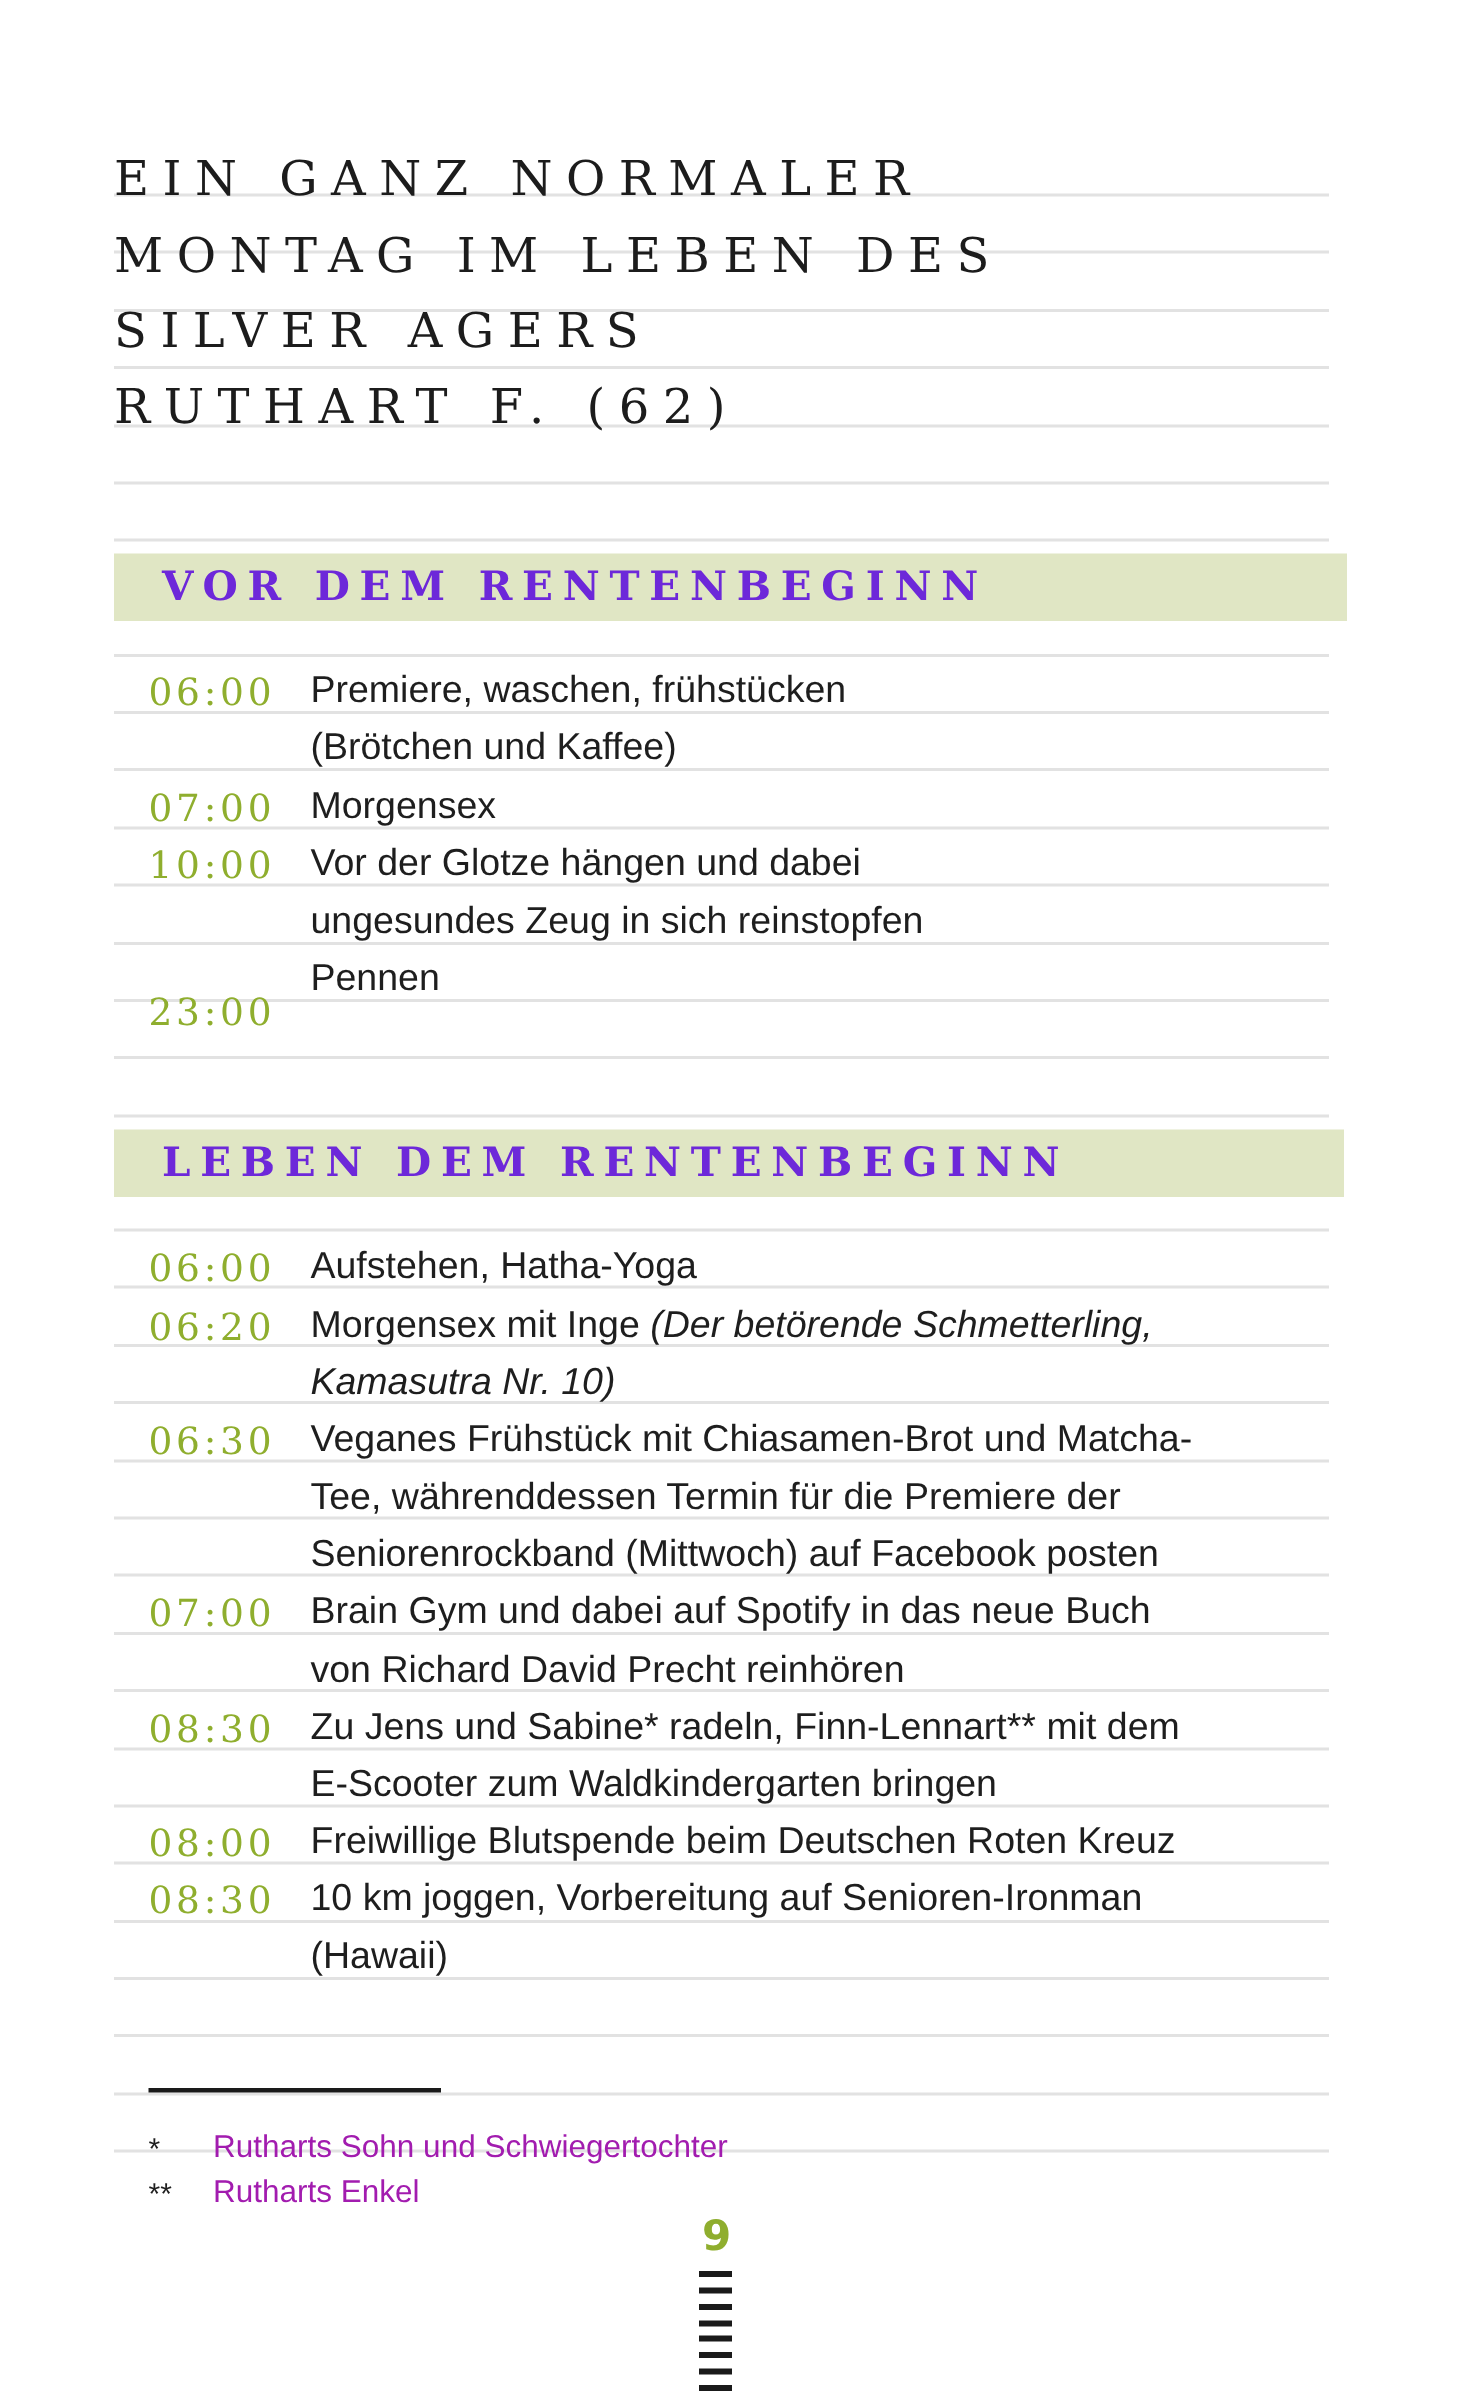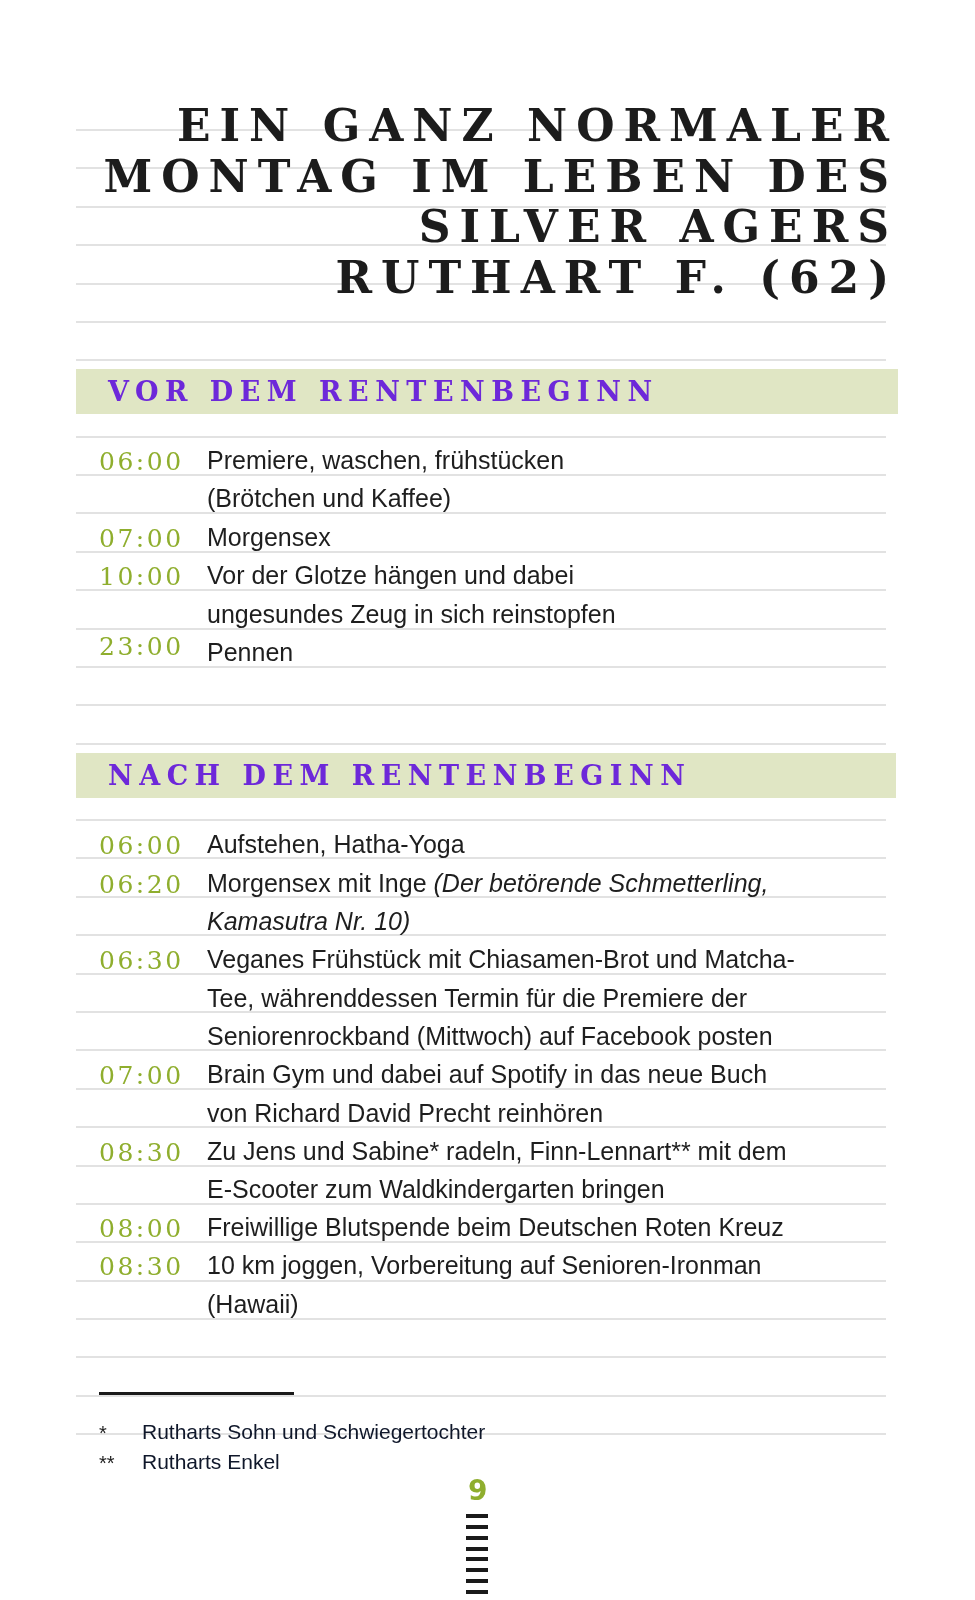--- a/index.html
+++ b/index.html
@@ -5,36 +5,36 @@
   html, body { margin:0; padding:0; background:#ffffff; }
   body { width:975px; height:1600px; position:relative; overflow:hidden; }
   .page { position:absolute; left:0; top:0; width:975px; height:1600px; }
   .rule { position:absolute; left:76px; width:810px; height:2px; background:#e2e2e2; }
   .band { position:absolute; left:76px; width:822px; height:45px; background:#e0e6c4; }
   .band-label {
     position:absolute; left:108px; font-family:"DejaVu Serif", serif; font-weight:bold;
     font-size:27px; letter-spacing:6.5px; color:#6d28d9; white-space:nowrap;
   }
   .title-line {
-    position:absolute; left:76px; width:822px; text-align:right;
-    font-family:"DejaVu Serif", serif; font-weight:bold; font-size:44px;
+    position:absolute; left:76px; width:822px; text-align:left;
+    font-family:"DejaVu Serif", serif; font-weight:normal; font-size:32px;
     letter-spacing:9px; color:#1c1c1c; white-space:nowrap;
   }
   .time {
     position:absolute; left:99px; font-family:"DejaVu Serif", serif;
     font-size:25px; letter-spacing:2.5px; color:#8fae2e; white-space:nowrap;
   }
   .entry-line {
     position:absolute; left:207px; font-family:"Liberation Sans", sans-serif;
     font-size:25px; color:#1e1e1e; white-space:nowrap;
   }
   .entry-line i { font-style:italic; }
   .fn-rule { position:absolute; left:99px; top:1392px; width:195px; height:3px; background:#1a1a1a; }
   .fn-mark { position:absolute; left:99px; font-family:"Liberation Sans", sans-serif; font-size:20px; color:#1e1e1e; }
-  .fn-text { position:absolute; left:142px; font-family:"Liberation Sans", sans-serif; font-size:21px; color:#0f172a; white-space:nowrap;text-align:center; }
+  .fn-text { position:absolute; left:142px; font-family:"Liberation Sans", sans-serif; font-size:21px; color:#a21caf; white-space:nowrap;text-align:center; }
   .page-num { position:absolute; left:468px; top:1474px; font-family:"DejaVu Sans", sans-serif; font-weight:bold; font-size:28px; color:#8fae2e; }
   .tick { position:absolute; left:466px; width:22px; height:4px; background:#1a1a1a; }
 </style>
 </head>
 <body>
 
 <div class="page">
 
   <div class="rule" style="top:129px"></div>
   <div class="rule" style="top:167px"></div>
@@ -85,26 +85,26 @@
     <div class="entry-line" style="top:446px">Premiere, waschen, frühstücken</div>
     <div class="entry-line" style="top:484px">(Brötchen und Kaffee)</div>
 
     <div class="time" style="top:524px">07:00</div>
     <div class="entry-line" style="top:523px">Morgensex</div>
 
     <div class="time" style="top:562px">10:00</div>
     <div class="entry-line" style="top:561px">Vor der Glotze hängen und dabei</div>
     <div class="entry-line" style="top:600px">ungesundes Zeug in sich reinstopfen</div>
 
-    <div class="time" style="top:632px">23:00</div>
+    <div class="time" style="top:660px">23:00</div>
     <div class="entry-line" style="top:638px">Pennen</div>
   </div>
 
   <div class="band" style="top:753px;width:820px"></div>
-  <div class="band-label" style="top:760px">NACH DEM RENTENBEGINN</div>
+  <div class="band-label" style="top:760px">LEBEN DEM RENTENBEGINN</div>
 
   <div>
     <div class="time" style="top:831px">06:00</div>
     <div class="entry-line" style="top:830px">Aufstehen, Hatha-Yoga</div>
 
     <div class="time" style="top:870px">06:20</div>
     <div class="entry-line" style="top:869px"><span>Morgensex mit Inge </span><i>(Der betörende Schmetterling,</i></div>
     <div class="entry-line" style="top:907px"><i>Kamasutra Nr. 10)</i></div>
 
     <div class="time" style="top:946px">06:30</div>

